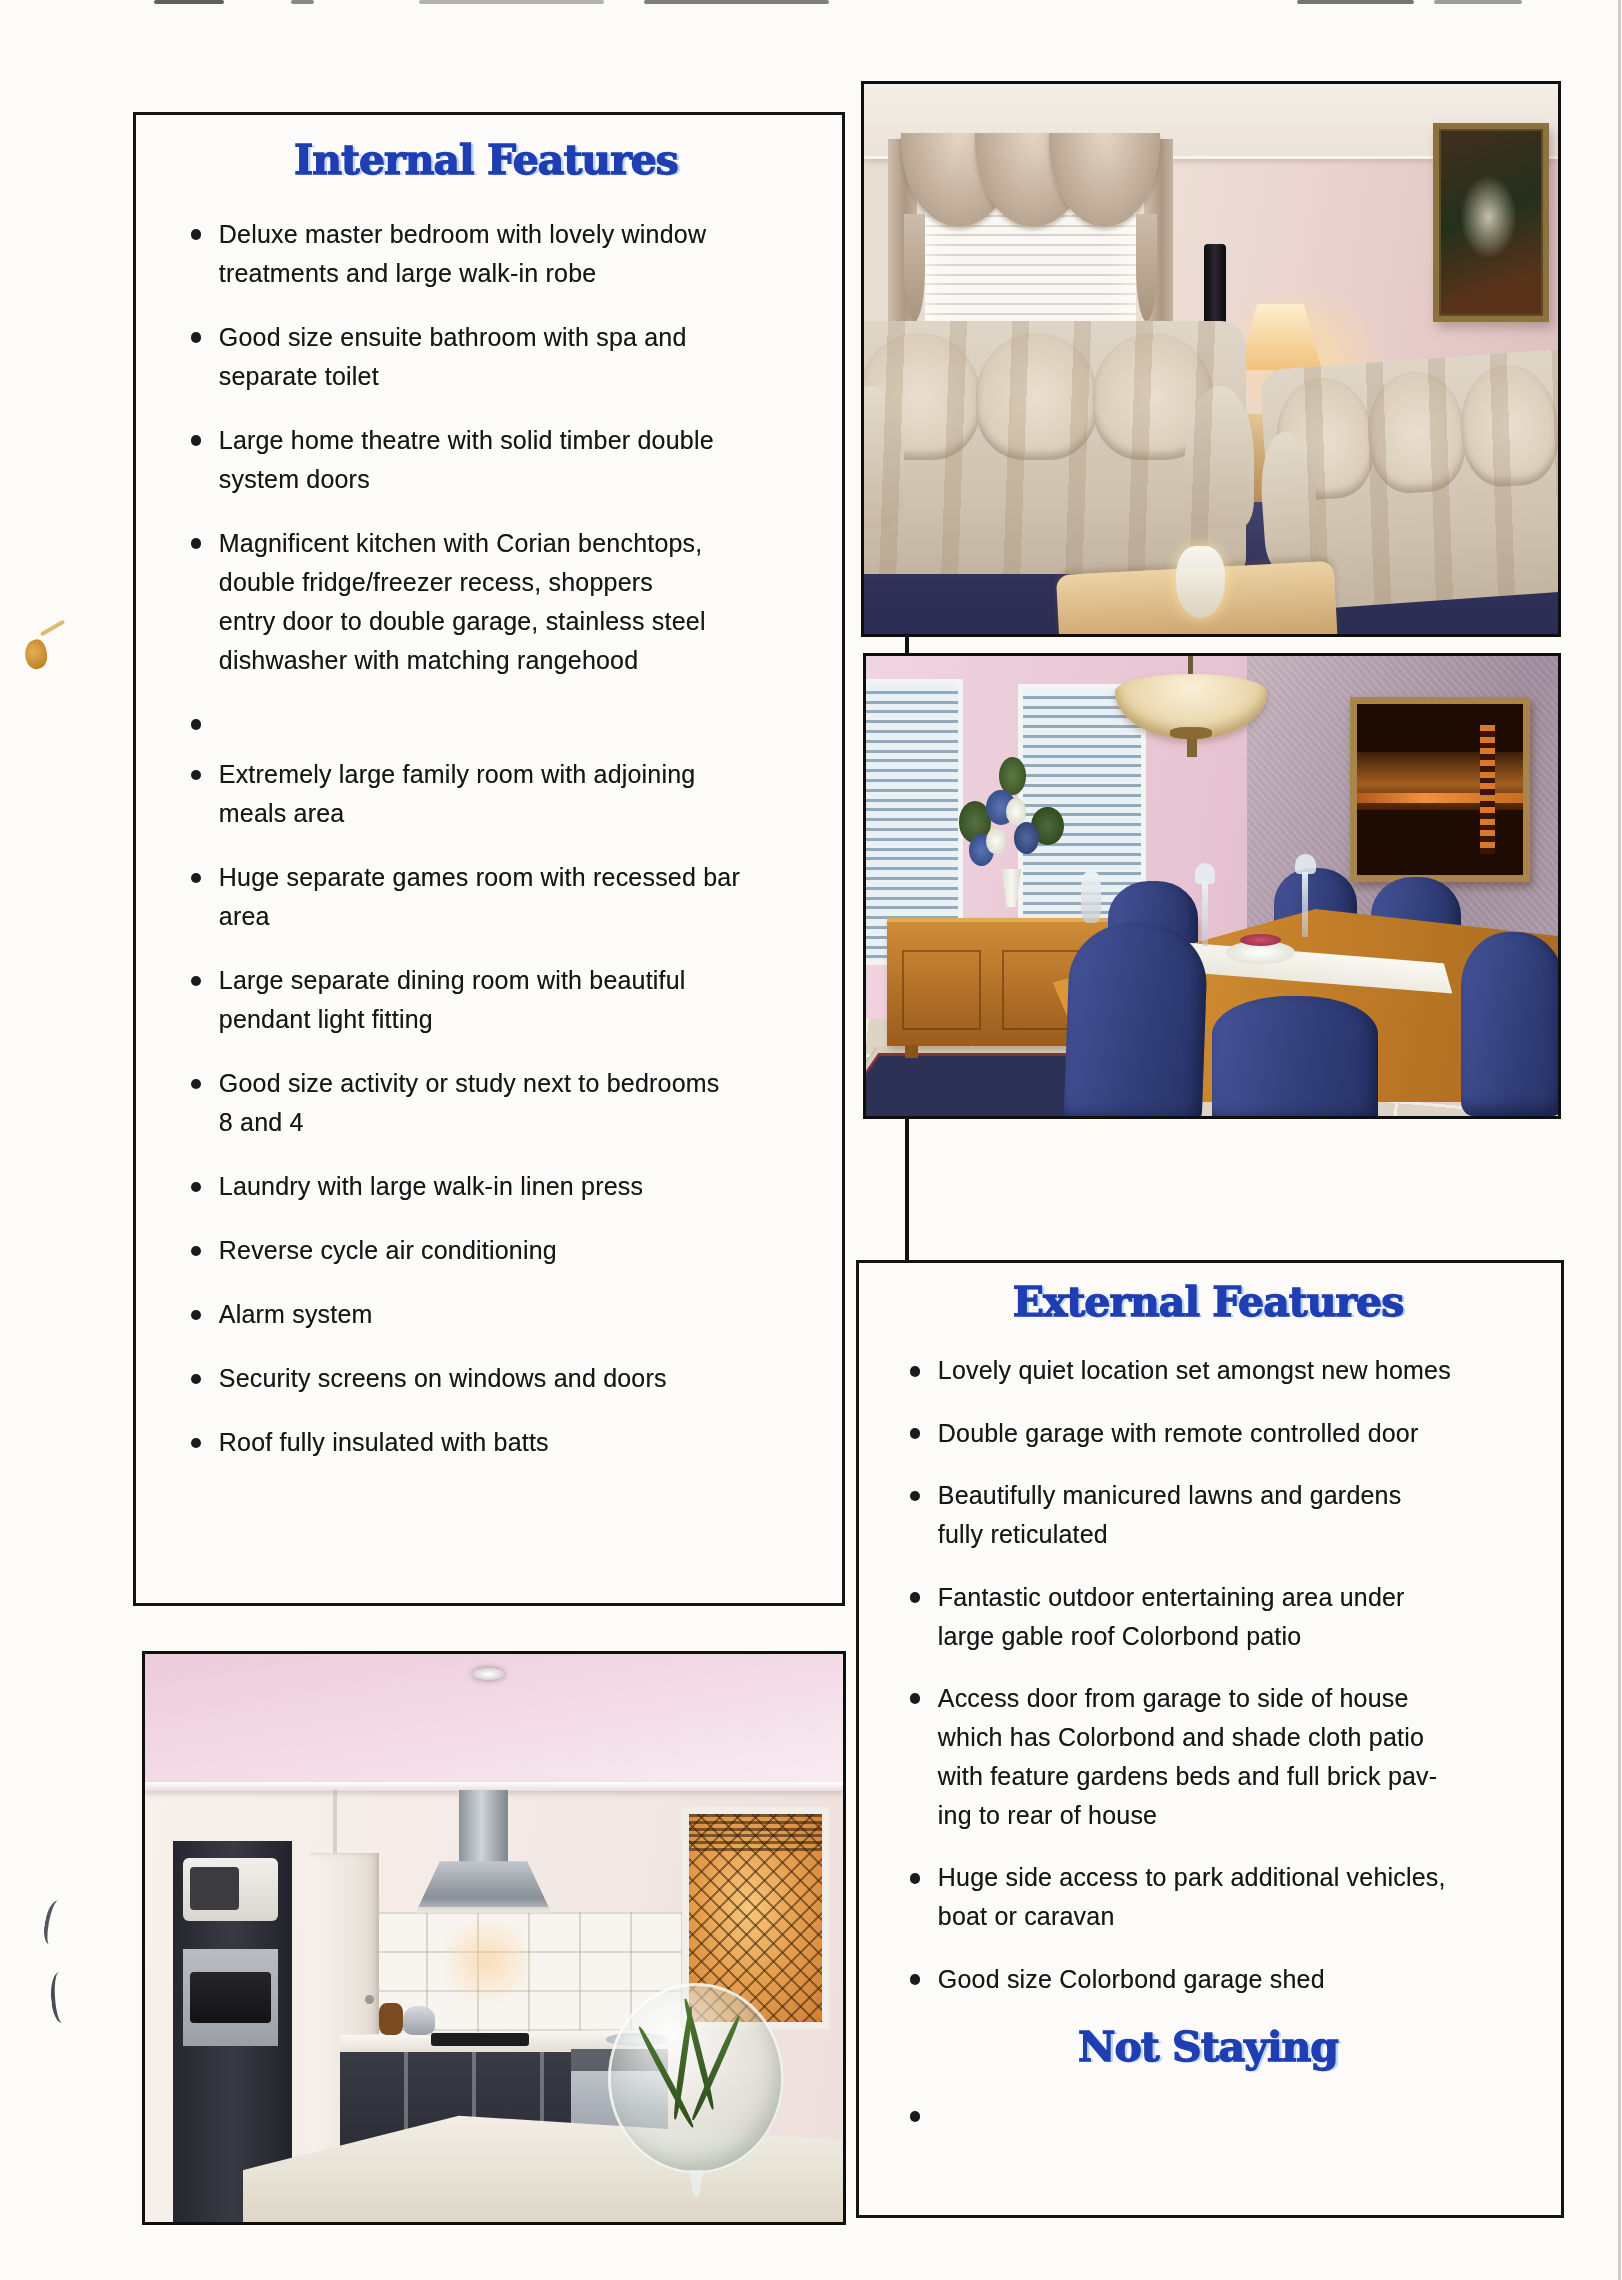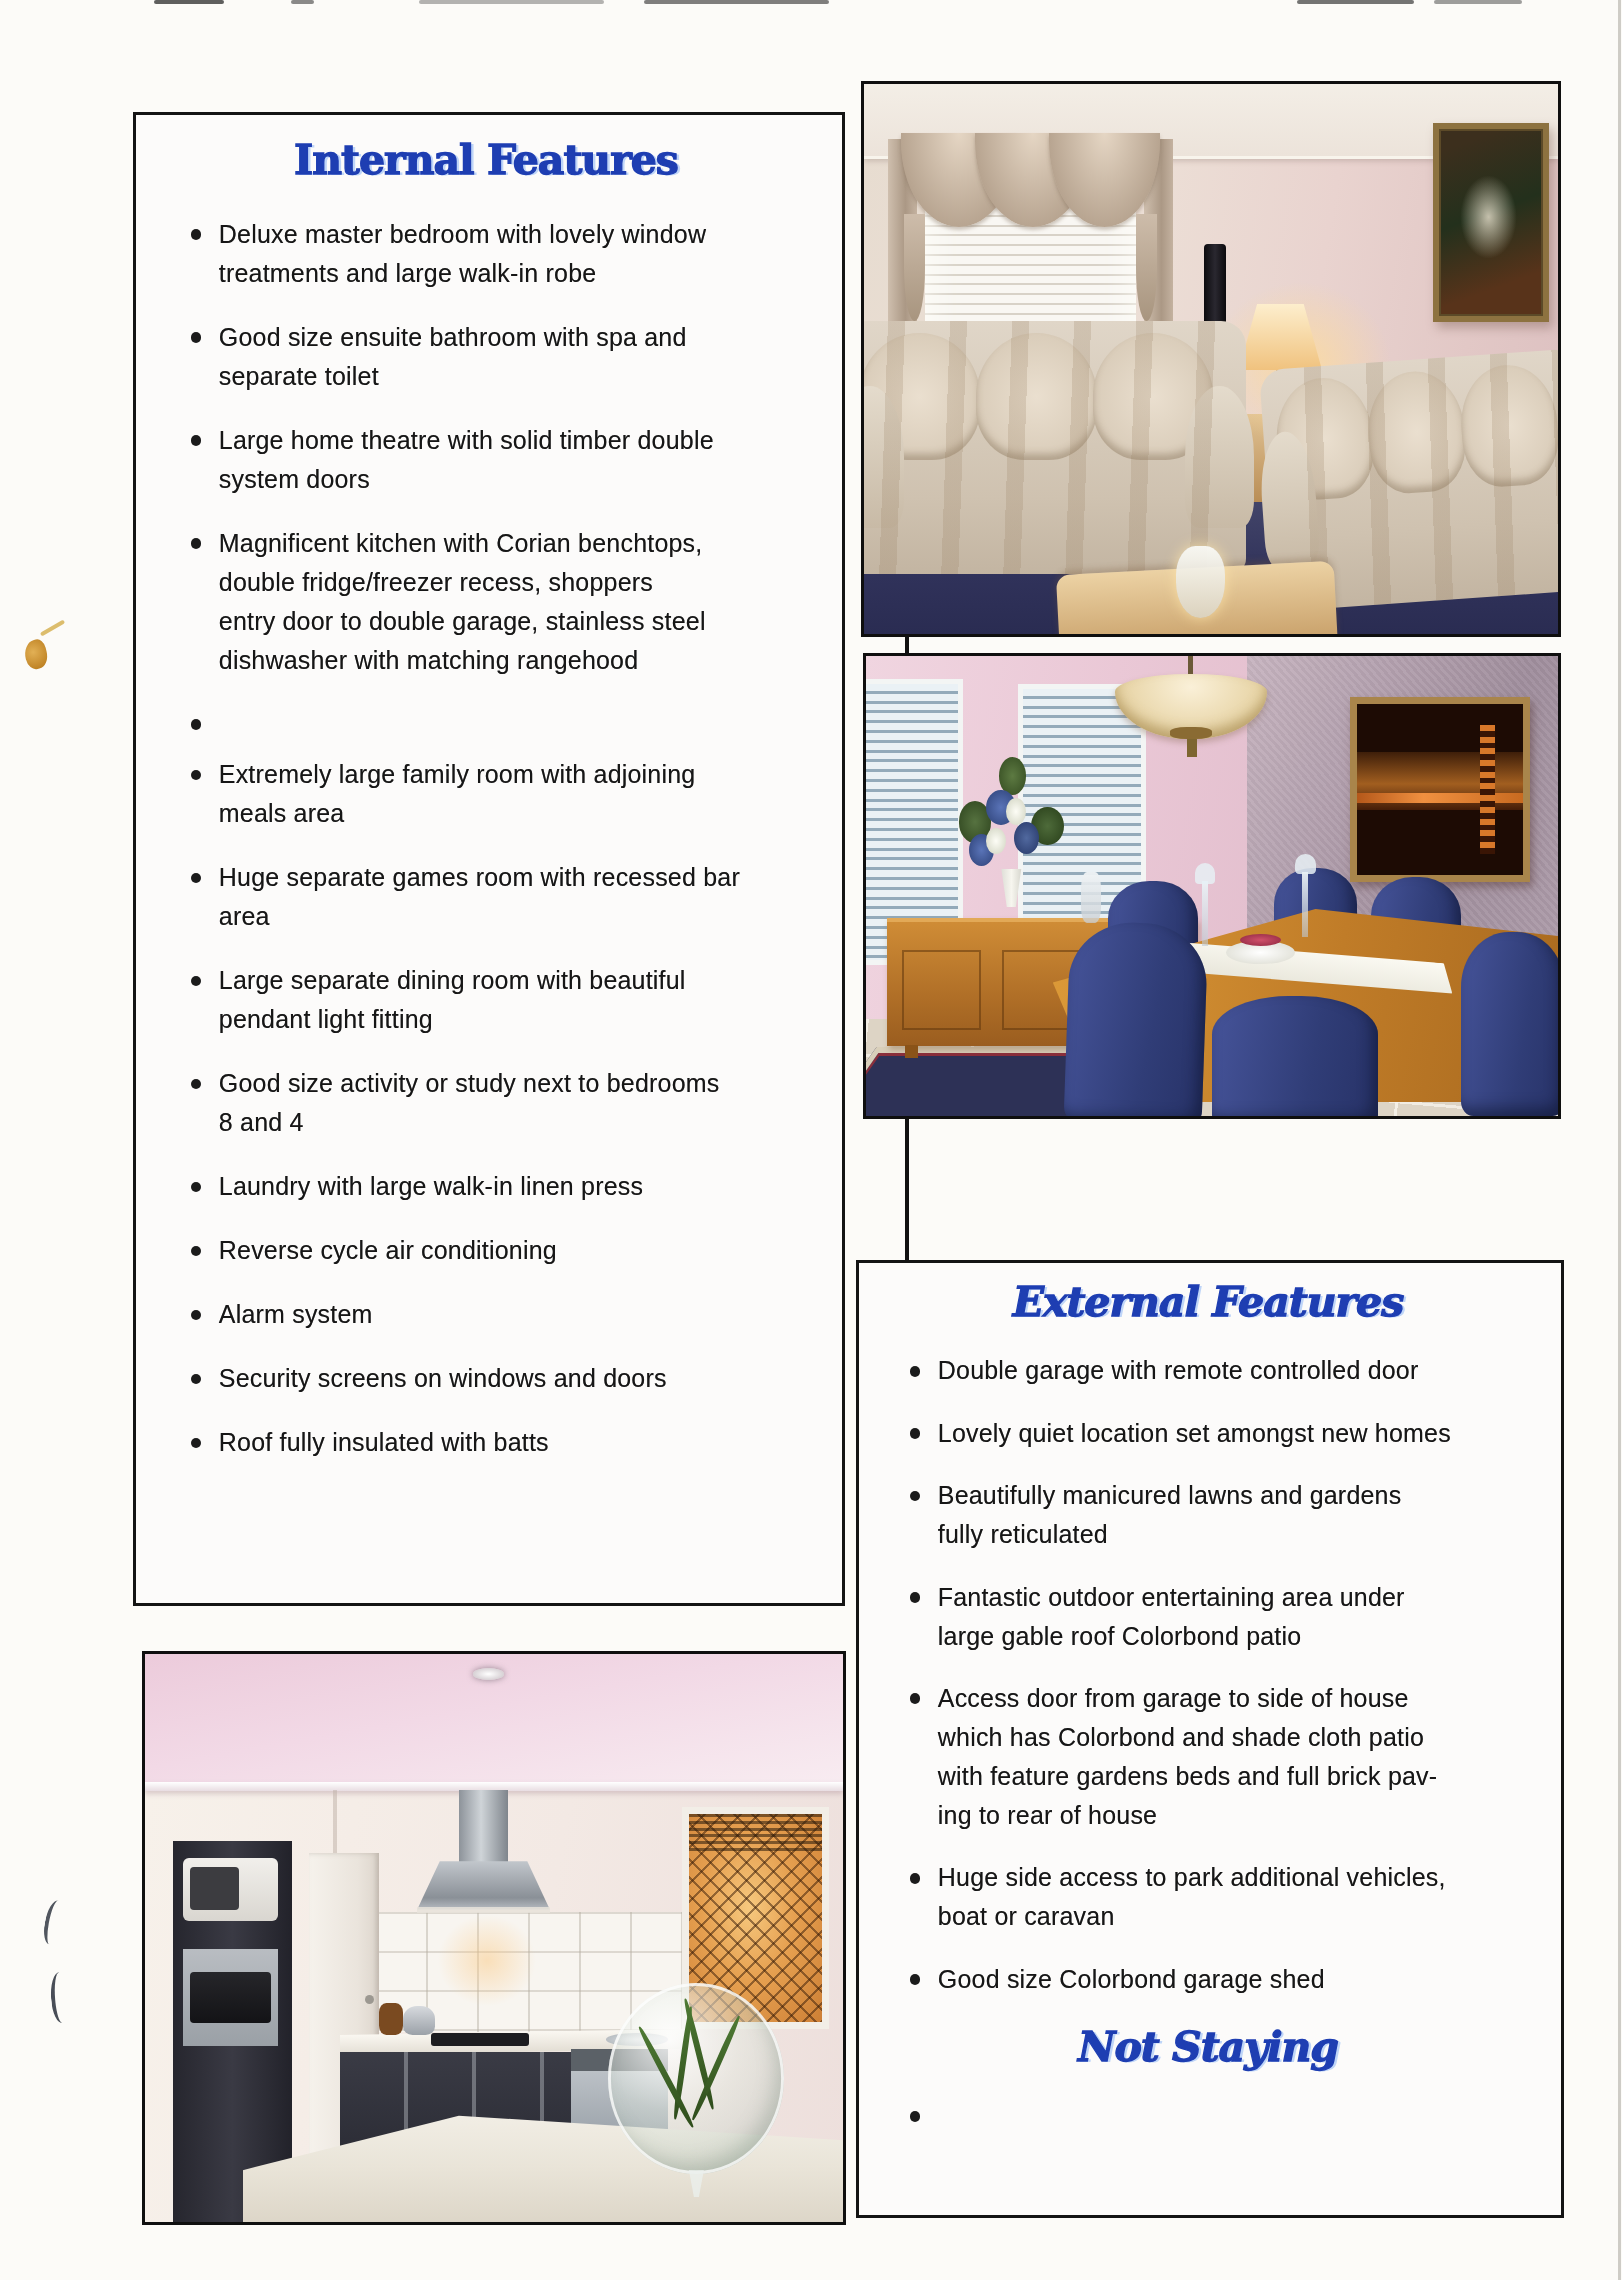--- a/index.html
+++ b/index.html
@@ -26,21 +26,21 @@
 
   
   .featurebox{position:absolute;border:3.9px solid #141414;background:#fcfbfa;box-sizing:border-box;}
   #internal-box{left:133px;top:112px;width:712px;height:1494px;padding:17.6px 41px 19.5px 35px;}
   #external-box{left:856px;top:1260px;width:708px;height:958px;padding:13.7px 35px 19.5px 31px;}
 
   .section-title{font-family:"DejaVu Serif",serif;font-weight:bold;font-size:41px;line-height:1.25;
     color:#1e3eb2;-webkit-text-stroke:1.3px #1e3eb2;letter-spacing:-1px;text-align:center;
     text-shadow:2.9px 1px 0 rgba(130,175,245,.5);}
   #internal-box .section-title{margin:2px 0 29px;}
-  #external-box .section-title{margin:0 0 23.4px;font-style:italic;}
+  #external-box .section-title{margin:0 0 23.4px;}
   .ns-title{margin:21.5px 0 19.5px;}
 
   .bullet{display:flex;align-items:flex-start;margin-bottom:25px;}
   #external-box .bullet{margin-bottom:23.4px;}
   .bullet:last-child{margin-bottom:0;}
   .dot{flex:none;width:10.7px;height:10.7px;border-radius:50%;background:#1b1b1b;margin:14.6px 17.6px 0 19.5px;}
   .bi-text{font-size:25px;line-height:39px;color:#161616;white-space:pre-line;letter-spacing:0.2px;
     text-shadow:0 0 0.6px rgba(0,0,0,.45);}
 
   
@@ -403,25 +403,25 @@
     <div class="dr-chair dr-c5"></div>
     <div class="dr-chair dr-c6"></div>
   </div>
 
   <div class="connector" id="conn2"></div>
 
   <div class="featurebox" id="external-box">
     <div class="section-title">External Features</div>
     <div class="bullet">
         <span class="dot"></span>
+        <span class="bi-text">Lovely quiet location set amongst new homes</span>
+      </div>
+    <div class="bullet">
+        <span class="dot"></span>
         <span class="bi-text">Double garage with remote controlled door</span>
-      </div>
-    <div class="bullet">
-        <span class="dot"></span>
-        <span class="bi-text">Lovely quiet location set amongst new homes</span>
       </div>
     <div class="bullet">
         <span class="dot"></span>
         <span class="bi-text">Beautifully manicured lawns and gardens
 fully reticulated</span>
       </div>
     <div class="bullet">
         <span class="dot"></span>
         <span class="bi-text">Fantastic outdoor entertaining area under
 large gable roof Colorbond patio</span>

